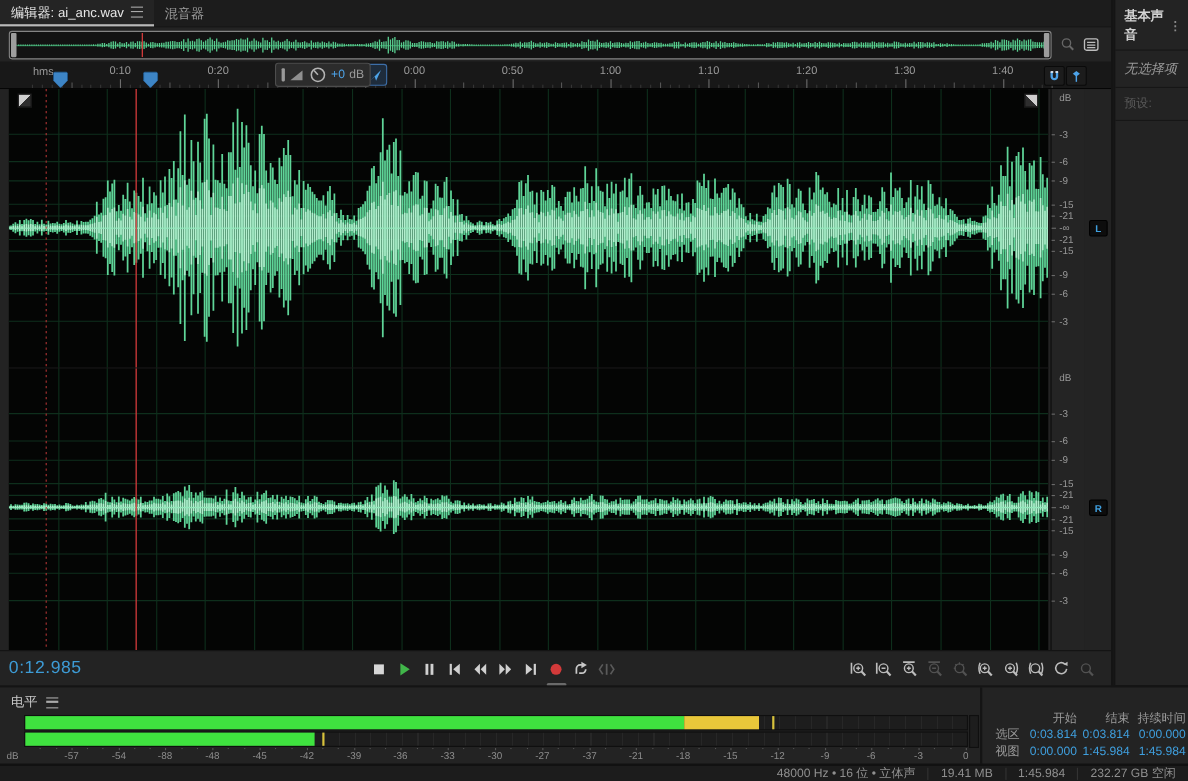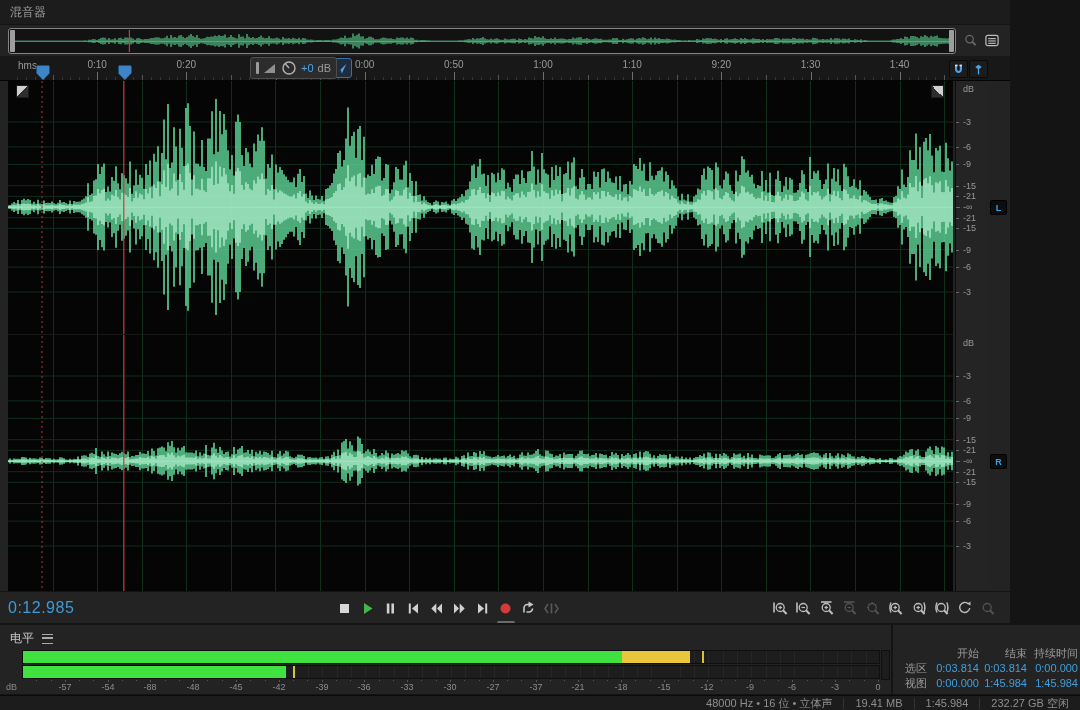--- a/index.html
+++ b/index.html
@@ -15,21 +15,21 @@
   .menu-lines::after{content:"";position:absolute;left:0;right:0;top:2.5px;height:1.5px;background:#aaa;}
   
   .overview-row{position:relative;height:31px;background:#232323;}
   .ov-strip{position:absolute;left:8px;top:3px;width:946px;height:24px;border:1px solid #848484;border-radius:3px;background:#121212;overflow:hidden;}
   .ov-handle{position:absolute;top:1px;bottom:1px;width:5px;background:#9d9d9d;border-radius:1px;}
   .ov-handle.l{left:1px;} .ov-handle.r{right:1px;}
   #ov-svg{position:absolute;left:6px;top:1px;}
   .ov-icon{position:absolute;top:6px;width:18px;height:18px;display:flex;align-items:center;justify-content:center;}
   
   .ruler-row{position:relative;height:24px;background:#181818;border-bottom:1px solid #050505;}
-  #ruler-inner{position:absolute;left:8px;top:0;width:945px;height:24px;}
+  #ruler-inner{position:absolute;left:20px;top:0;width:945px;height:24px;}
   .tick{position:absolute;bottom:0;width:1px;}
   .tick.s1{height:3px;background:#353535;}
   .tick.s5{height:5px;background:#555;}
   .tick.s10{height:8px;background:#6d6d6d;}
   .rlabel{position:absolute;top:3px;transform:translateX(-50%);font-size:10px;color:#9a9a9a;white-space:nowrap;}
   .hms{position:absolute;left:10px;top:4px;font-size:10px;color:#9a9a9a;}
   .marker{position:absolute;top:9px;width:12px;height:13px;background:#3d85c6;border:1px solid #1d4f7e;
           clip-path:polygon(12% 0,88% 0,100% 15%,100% 52%,50% 100%,0 52%,0 15%);}
   .hud{position:absolute;left:250px;top:1px;height:20px;background:#2c2c2c;border:1px solid #4d4d4d;border-radius:3px;
        display:flex;align-items:center;gap:4px;padding:0 5px;}
@@ -91,20 +91,24 @@
   .rp-preset{padding:6px 8px 8px 8px;font-size:11px;color:#585858;border-bottom:1px solid #161616;}
 </style>
 </head>
 <body>
 
 <div id="app">
 
   <div class="editor">
 
     <div class="tabbar">
+      <div class="tab active">
+        <span>编辑器: ai_anc.wav</span>
+        <span class="menu-lines"></span>
+      </div>
       <div class="tab">
         <span>混音器</span>
       </div>
     </div>
 
     <div class="overview-row">
       <div class="ov-strip">
         <svg id="ov-svg" width="934" height="22">
             <path d="M0 11.5H934" stroke="#2f7d52" stroke-width="1" fill="none"></path>
             <path d="M0 10.5V11.5M2 10.5V11.5M4 10.5V11.5M6 10.5V11.5M8 10.5V11.5M10 10.5V11.5M12 10.5V11.5M14 10.5V11.5M16 10.5V11.5M18 10.5V11.5M20 10.5V11.5M22 10.5V11.5M24 10.4V11.6M26 10.5V11.5M28 10.5V11.5M30 10.5V11.5M32 10.5V11.5M34 10.5V11.5M36 10.5V11.5M38 10.5V11.5M40 10.5V11.5M42 10.5V11.5M44 10.5V11.5M46 10.5V11.5M48 10.5V11.5M50 10.5V11.5M52 10.5V11.5M54 10.5V11.5M56 10.5V11.5M58 10.5V11.5M60 10.5V11.5M62 10.5V11.5M64 10.5V11.5M66 10.5V11.5M68 10.5V11.5M70 10.2V11.8M72 10.5V11.5M74 9.7V12.3M76 9.8V12.2M78 9.1V12.9M80 9.2V12.8M82 10.0V12.0M84 9.1V12.9M86 7.9V14.1M88 7.5V14.5M90 7.8V14.2M92 9.5V12.5M94 8.1V13.9M96 9.4V12.6M98 9.3V12.7M100 8.2V13.8M102 9.8V12.2M104 7.9V14.1M106 7.7V14.3M108 9.1V12.9M110 7.6V14.4M112 7.4V14.6M114 7.9V14.1M116 7.4V14.6M118 8.6V13.4M120 9.7V12.3M122 8.3V13.7M124 8.1V13.9M126 8.9V13.1M128 9.4V12.6M130 9.0V13.0M132 8.9V13.1M134 8.8V13.2M136 8.0V14.0M138 7.9V14.1M140 7.6V14.4M142 7.2V14.8M144 7.6V14.4M146 8.2V13.8M148 8.2V13.8M150 7.5V14.5M152 5.7V16.3M154 8.3V13.7M156 4.9V17.1M158 7.4V14.6M160 7.1V14.9M162 7.8V14.2M164 5.4V16.6M166 5.0V17.0M168 6.7V15.3M170 8.0V14.0M172 6.9V15.1M174 5.5V16.5M176 4.0V18.0M178 6.0V16.0M180 7.3V14.7M182 5.1V16.9M184 8.0V14.0M186 8.8V13.2M188 8.4V13.6M190 8.0V14.0M192 6.7V15.3M194 7.0V15.0M196 6.5V15.5M198 6.5V15.5M200 5.5V16.5M202 6.2V15.8M204 5.0V17.0M206 5.9V16.1M208 5.8V16.2M210 4.4V17.6M212 7.8V14.2M214 7.1V14.9M216 5.0V17.0M218 6.9V15.1M220 7.8V14.2M222 8.6V13.4M224 4.3V17.7M226 6.7V15.3M228 6.5V15.5M230 8.2V13.8M232 4.1V17.9M234 6.8V15.2M236 8.0V14.0M238 7.1V14.9M240 8.3V13.7M242 8.0V14.0M244 7.0V15.0M246 5.4V16.6M248 7.6V14.4M250 8.3V13.7M252 8.0V14.0M254 6.2V15.8M256 8.3V13.7M258 8.6V13.4M260 8.2V13.8M262 7.5V14.5M264 8.6V13.4M266 9.4V12.6M268 6.9V15.1M270 8.6V13.4M272 8.4V13.6M274 7.9V14.1M276 8.9V13.1M278 7.7V14.3M280 8.5V13.5M282 9.1V12.9M284 7.8V14.2M286 9.6V12.4M288 8.0V14.0M290 8.3V13.7M292 9.6V12.4M294 9.8V12.2M296 9.6V12.4M298 9.8V12.2M300 10.2V11.8M302 9.9V12.1M304 10.0V12.0M306 10.0V12.0M308 10.2V11.8M310 10.1V11.9M312 9.9V12.1M314 10.0V12.0M316 10.2V11.8M318 9.6V12.4M320 9.5V12.5M322 9.2V12.8M324 8.6V13.4M326 7.4V14.6M328 8.0V14.0M330 5.8V16.2M332 8.2V13.8M334 7.8V14.2M336 7.4V14.6M338 3.4V18.6M340 5.9V16.1M342 4.8V17.2M344 3.6V18.4M346 6.4V15.6M348 6.3V15.7M350 8.7V13.3M352 8.0V14.0M354 6.7V15.3M356 6.8V15.2M358 7.8V14.2M360 9.2V12.8M362 9.2V12.8M364 9.2V12.8M366 8.2V13.8M368 7.6V14.4M370 7.8V14.2M372 8.3V13.7M374 8.5V13.5M376 8.2V13.8M378 9.0V13.0M380 9.3V12.7M382 7.6V14.4M384 7.9V14.1M386 7.4V14.6M388 7.6V14.4M390 8.4V13.6M392 7.6V14.4M394 8.8V13.2M396 7.6V14.4M398 8.0V14.0M400 9.8V12.2M402 9.8V12.2M404 10.3V11.7M406 9.9V12.1M408 10.1V11.9M410 10.1V11.9M412 10.3V11.7M414 10.3V11.7M416 10.5V11.5M418 10.5V11.5M420 10.5V11.5M422 10.5V11.5M424 10.5V11.5M426 10.5V11.5M428 10.5V11.5M430 10.5V11.5M432 10.5V11.5M434 10.5V11.5M436 10.5V11.5M438 10.5V11.5M440 10.4V11.6M442 10.4V11.6M444 10.3V11.7M446 10.3V11.7M448 10.3V11.7M450 9.7V12.3M452 9.6V12.4M454 8.9V13.1M456 9.4V12.6M458 7.9V14.1M460 9.3V12.7M462 8.3V13.7M464 8.6V13.4M466 8.1V13.9M468 7.1V14.9M470 8.4V13.6M472 9.3V12.7M474 9.5V12.5M476 8.5V13.5M478 9.4V12.6M480 8.8V13.2M482 8.3V13.7M484 9.2V12.8M486 9.7V12.3M488 9.8V12.2M490 8.4V13.6M492 9.2V12.8M494 9.6V12.4M496 9.1V12.9M498 8.8V13.2M500 8.7V13.3M502 10.0V12.0M504 8.5V13.5M506 9.0V13.0M508 9.8V12.2M510 9.1V12.9M512 9.6V12.4M514 7.4V14.6M516 8.1V13.9M518 8.5V13.5M520 5.9V16.1M522 7.3V14.7M524 7.1V14.9M526 7.7V14.3M528 6.2V15.8M530 8.3V13.7M532 9.1V12.9M534 8.9V13.1M536 8.3V13.7M538 8.9V13.1M540 7.4V14.6M542 9.1V12.9M544 8.7V13.3M546 8.4V13.6M548 8.4V13.6M550 9.1V12.9M552 9.5V12.5M554 8.9V13.1M556 9.0V13.0M558 7.4V14.6M560 8.4V13.6M562 7.7V14.3M564 7.3V14.7M566 7.2V14.8M568 9.0V13.0M570 8.7V13.3M572 7.9V14.1M574 9.0V13.0M576 9.6V12.4M578 9.0V13.0M580 8.3V13.7M582 8.6V13.4M584 9.0V13.0M586 8.8V13.2M588 9.8V12.2M590 9.8V12.2M592 9.7V12.3M594 9.4V12.6M596 9.4V12.6M598 8.0V14.0M600 8.2V13.8M602 8.0V14.0M604 9.7V12.3M606 10.0V12.0M608 8.7V13.3M610 9.8V12.2M612 9.2V12.8M614 8.7V13.3M616 8.3V13.7M618 8.6V13.4M620 9.7V12.3M622 8.8V13.2M624 8.1V13.9M626 8.5V13.5M628 7.3V14.7M630 7.9V14.1M632 9.2V12.8M634 8.8V13.2M636 7.4V14.6M638 9.3V12.7M640 7.5V14.5M642 8.7V13.3M644 8.1V13.9M646 9.1V12.9M648 9.0V13.0M650 9.2V12.8M652 8.4V13.6M654 9.0V13.0M656 9.5V12.5M658 9.7V12.3M660 9.6V12.4M662 10.0V12.0M664 9.9V12.1M666 10.2V11.8M668 10.5V11.5M670 10.2V11.8M672 10.5V11.5M674 10.1V11.9M676 10.2V11.8M678 10.2V11.8M680 10.3V11.7M682 9.0V13.0M684 9.4V12.6M686 10.0V12.0M688 8.4V13.6M690 8.8V13.2M692 8.1V13.9M694 8.3V13.7M696 8.3V13.7M698 8.9V13.1M700 8.5V13.5M702 9.3V12.7M704 9.7V12.3M706 8.9V13.1M708 9.9V12.1M710 8.8V13.2M712 8.3V13.7M714 9.5V12.5M716 9.3V12.7M718 9.0V13.0M720 8.2V13.8M722 9.1V12.9M724 9.4V12.6M726 8.1V13.9M728 9.1V12.9M730 7.9V14.1M732 9.1V12.9M734 9.4V12.6M736 9.3V12.7M738 8.3V13.7M740 8.7V13.3M742 8.9V13.1M744 9.0V13.0M746 9.8V12.2M748 8.9V13.1M750 9.9V12.1M752 9.1V12.9M754 9.3V12.7M756 9.3V12.7M758 9.3V12.7M760 8.1V13.9M762 8.0V14.0M764 8.4V13.6M766 9.5V12.5M768 8.5V13.5M770 8.8V13.2M772 8.5V13.5M774 8.7V13.3M776 8.9V13.1M778 7.7V14.3M780 8.0V14.0M782 9.1V12.9M784 8.4V13.6M786 8.7V13.3M788 8.5V13.5M790 9.5V12.5M792 8.9V13.1M794 9.5V12.5M796 9.4V12.6M798 7.8V14.2M800 8.0V14.0M802 8.4V13.6M804 9.4V12.6M806 9.6V12.4M808 8.9V13.1M810 9.5V12.5M812 9.2V12.8M814 9.4V12.6M816 7.9V14.1M818 9.6V12.4M820 8.2V13.8M822 8.2V13.8M824 8.5V13.5M826 9.4V12.6M828 8.5V13.5M830 8.7V13.3M832 9.3V12.7M834 8.4V13.6M836 10.0V12.0M838 10.1V11.9M840 9.3V12.7M842 9.7V12.3M844 10.1V11.9M846 9.3V12.7M848 10.2V11.8M850 10.0V12.0M852 10.3V11.7M854 10.5V11.5M856 10.5V11.5M858 10.5V11.5M860 10.4V11.6M862 10.5V11.5M864 10.5V11.5M866 10.4V11.6M868 10.5V11.5M870 10.5V11.5M872 10.5V11.5M874 10.4V11.6M876 10.2V11.8M878 9.4V12.6M880 9.4V12.6M882 9.1V12.9M884 9.0V13.0M886 7.9V14.1M888 8.9V13.1M890 6.4V15.6M892 7.0V15.0M894 8.5V13.5M896 5.9V16.1M898 6.0V16.0M900 6.3V15.7M902 7.1V14.9M904 8.3V13.7M906 6.2V15.8M908 6.8V15.2M910 5.0V17.0M912 6.3V15.7M914 7.6V14.4M916 5.8V16.2M918 6.8V15.2M920 6.0V16.0M922 5.6V16.4M924 7.8V14.2M926 8.1V13.9M928 8.3V13.7M930 8.3V13.7M932 8.6V13.4M934 8.0V14.0" stroke="#58cd8f" stroke-width="1.2" fill="none"></path>
@@ -237,21 +241,21 @@
           <div class="tick s1" style="left: 918.4px;"></div>
           <div class="tick s1" style="left: 927.3px;"></div>
           <div class="tick s5" style="left: 936.2px;"></div>
           <div class="rlabel" style="left: 89.2px;">0:10</div>
           <div class="rlabel" style="left: 178.3px;">0:20</div>
           <div class="rlabel" style="left: 267.5px;">0:30</div>
           <div class="rlabel" style="left: 356.7px;">0:00</div>
           <div class="rlabel" style="left: 445.8px;">0:50</div>
           <div class="rlabel" style="left: 535px;">1:00</div>
           <div class="rlabel" style="left: 624.2px;">1:10</div>
-          <div class="rlabel" style="left: 713.3px;">9:20</div>
+          <div class="rlabel" style="left: 713.3px;">1:20</div>
           <div class="rlabel" style="left: 802.5px;">1:30</div>
           <div class="rlabel" style="left: 891.6px;">1:40</div>
           <div class="marker" style="left: 28px;"></div>
           <div class="marker" style="left: 109.8px;"></div>
         </div>
 
       <div class="pin-btn">
         <svg width="13" height="13" viewBox="0 0 16 16">
             <polygon points="2,14 14,2 8.5,14 7,9.5" fill="#4da3e8"></polygon>
           </svg>
@@ -499,20 +503,28 @@
             <svg width="16" height="15" viewBox="0 0 16 15">
               <circle cx="7.2" cy="6.5" r="4" stroke="#525252" fill="none" stroke-width="1.3"></circle>
               <line x1="10" y1="9.3" x2="13.6" y2="13" stroke="#525252" stroke-width="2"></line>
             </svg>
           </button>
         </div>
       <div class="resize-grip"></div>
     </div>
   </div>
 
+  <div class="right-panel">
+    <div class="rp-head">
+      <span>基本声音</span>
+      <span class="rp-kebab">⋮</span>
+    </div>
+    <div class="rp-noselect">无选择项</div>
+    <div class="rp-preset">预设:</div>
+  </div>
 
   <div class="hgap"></div>
 
   <div class="levels-panel">
     <div class="panel-head">
       <span>电平</span>
       <span class="menu-lines"></span>
     </div>
     <div class="meter-bar" style="top:25px" id="meter-0">
         <div class="m-fill" style="width: 599px; background: rgb(63, 226, 63);"></div>

